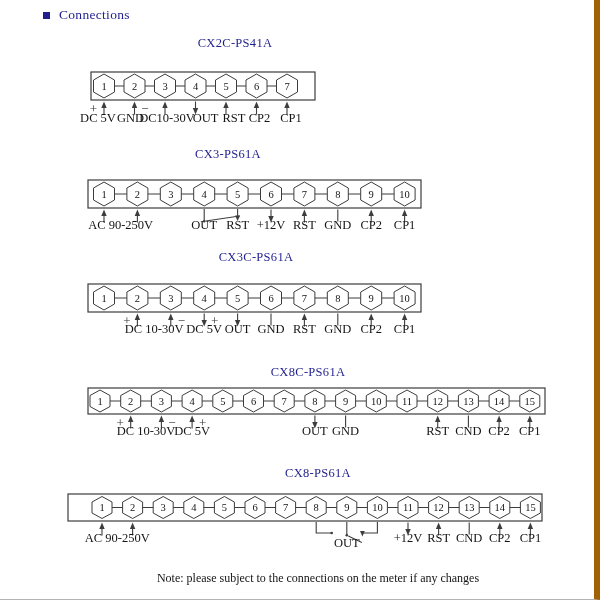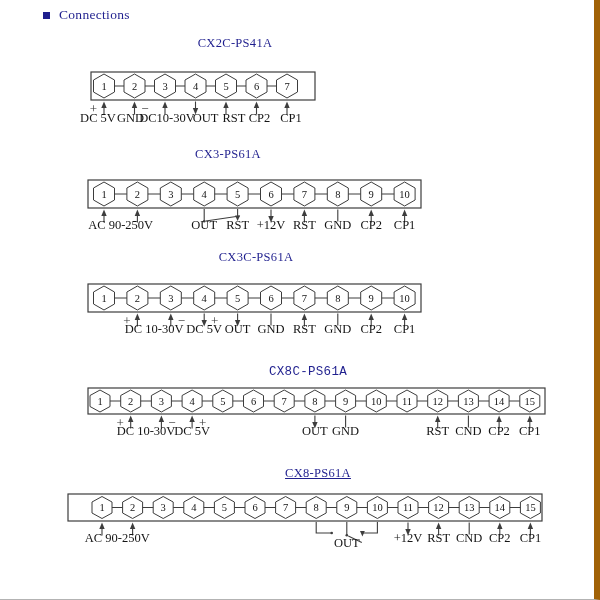--- a/index.html
+++ b/index.html
@@ -17,20 +17,21 @@
   svg text{font-family:"Liberation Serif","DejaVu Serif",serif;}
 </style>
 </head>
 <body>
 
 <div class="page" id="page">
   <div class="header">
     <span class="bullet"></span>
     <span class="header-text">Connections</span>
   </div>
+  <div class="note">Note: please subject to the connections on the meter if any changes</div>
 <div class="dtitle" style="left: 202px; top: 36px; margin-left: 33px;">CX2C-PS41A</div>
     <svg width="600" height="72" class="dsvg" style="top: 60px;">
       <rect x="91" y="12" width="224" height="28" fill="none" stroke="#3d3d3d" stroke-width="1.2"></rect>
       <line x1="114.5" y1="26" x2="124" y2="26" stroke="#3d3d3d" stroke-width="1"></line>
       <polygon points="104.0,14.0 114.5,20.0 114.5,32.0 104.0,38.0 93.5,32.0 93.5,20.0" fill="none" stroke="#3d3d3d" stroke-width="1"></polygon>
       <text x="104" y="29.8" text-anchor="middle" font-size="10.5" fill="#141414">1</text>
       <line x1="145" y1="26" x2="154.5" y2="26" stroke="#3d3d3d" stroke-width="1"></line>
       <polygon points="134.5,14.0 145.0,20.0 145.0,32.0 134.5,38.0 124.0,32.0 124.0,20.0" fill="none" stroke="#3d3d3d" stroke-width="1"></polygon>
       <text x="134.5" y="29.8" text-anchor="middle" font-size="10.5" fill="#141414">2</text>
       <line x1="175.5" y1="26" x2="185" y2="26" stroke="#3d3d3d" stroke-width="1"></line>
@@ -183,21 +184,21 @@
       <polygon points="404.59999999999997,41.5 401.9,48 407.29999999999995,48" fill="#3d3d3d"></polygon>
       <text x="154.10000000000002" y="61" text-anchor="middle" font-size="12.5" fill="#141414">DC 10-30V</text>
       <text x="204.2" y="61" text-anchor="middle" font-size="12.5" fill="#141414">DC 5V</text>
       <text x="237.6" y="61" text-anchor="middle" font-size="12.5" fill="#141414">OUT</text>
       <text x="271" y="61" text-anchor="middle" font-size="12.5" fill="#141414">GND</text>
       <text x="304.4" y="61" text-anchor="middle" font-size="12.5" fill="#141414">RST</text>
       <text x="337.79999999999995" y="61" text-anchor="middle" font-size="12.5" fill="#141414">GND</text>
       <text x="371.2" y="61" text-anchor="middle" font-size="12.5" fill="#141414">CP2</text>
       <text x="404.59999999999997" y="61" text-anchor="middle" font-size="12.5" fill="#141414">CP1</text>
     </svg>
-    <div class="dtitle" style="left: 308px; top: 365px; font-family: Liberation Mono, monospace;">CX8C-PS61A</div>
+    <div class="dtitle" style="left: 308px; top: 365px;">CX8C-PS61A</div>
     <svg width="600" height="72" class="dsvg" style="top: 376px;">
       <rect x="88" y="12" width="457" height="26" fill="none" stroke="#3d3d3d" stroke-width="1.2"></rect>
       <line x1="110" y1="25" x2="120.69999999999999" y2="25" stroke="#3d3d3d" stroke-width="1"></line>
       <polygon points="100.0,14.0 110.0,19.5 110.0,30.5 100.0,36.0 90.0,30.5 90.0,19.5" fill="none" stroke="#3d3d3d" stroke-width="1"></polygon>
       <text x="100" y="28.8" text-anchor="middle" font-size="10.5" fill="#141414">1</text>
       <line x1="140.7" y1="25" x2="151.39999999999998" y2="25" stroke="#3d3d3d" stroke-width="1"></line>
       <polygon points="130.7,14.0 140.7,19.5 140.7,30.5 130.7,36.0 120.7,30.5 120.7,19.5" fill="none" stroke="#3d3d3d" stroke-width="1"></polygon>
       <text x="130.7" y="28.8" text-anchor="middle" font-size="10.5" fill="#141414">2</text>
       <line x1="171.4" y1="25" x2="182.1" y2="25" stroke="#3d3d3d" stroke-width="1"></line>
       <polygon points="161.4,14.0 171.4,19.5 171.4,30.5 161.4,36.0 151.4,30.5 151.4,19.5" fill="none" stroke="#3d3d3d" stroke-width="1"></polygon>
@@ -258,21 +259,21 @@
       <polygon points="529.8,39.5 527.0999999999999,46 532.5,46" fill="#3d3d3d"></polygon>
       <text x="146.05" y="59" text-anchor="middle" font-size="12.5" fill="#141414">DC 10-30V</text>
       <text x="192.1" y="59" text-anchor="middle" font-size="12.5" fill="#141414">DC 5V</text>
       <text x="314.9" y="59" text-anchor="middle" font-size="12.5" fill="#141414">OUT</text>
       <text x="345.6" y="59" text-anchor="middle" font-size="12.5" fill="#141414">GND</text>
       <text x="437.7" y="59" text-anchor="middle" font-size="12.5" fill="#141414">RST</text>
       <text x="468.4" y="59" text-anchor="middle" font-size="12.5" fill="#141414">CND</text>
       <text x="499.09999999999997" y="59" text-anchor="middle" font-size="12.5" fill="#141414">CP2</text>
       <text x="529.8" y="59" text-anchor="middle" font-size="12.5" fill="#141414">CP1</text>
     </svg>
-    <div class="dtitle" style="left: 318px; top: 466px; text-decoration: underline;">CX8-PS61A</div>
+    <div class="dtitle" style="left: 318px; top: 466px;">CX8-PS61A</div>
     <svg width="600" height="80" class="dsvg" style="top: 482px;">
       <rect x="68" y="12" width="474" height="27" fill="none" stroke="#3d3d3d" stroke-width="1.2"></rect>
       <line x1="112" y1="25.5" x2="122.6" y2="25.5" stroke="#3d3d3d" stroke-width="1"></line>
       <polygon points="102.0,14.5 112.0,20.0 112.0,31.0 102.0,36.5 92.0,31.0 92.0,20.0" fill="none" stroke="#3d3d3d" stroke-width="1"></polygon>
       <text x="102" y="29.3" text-anchor="middle" font-size="10.5" fill="#141414">1</text>
       <line x1="142.6" y1="25.5" x2="153.2" y2="25.5" stroke="#3d3d3d" stroke-width="1"></line>
       <polygon points="132.6,14.5 142.6,20.0 142.6,31.0 132.6,36.5 122.6,31.0 122.6,20.0" fill="none" stroke="#3d3d3d" stroke-width="1"></polygon>
       <text x="132.6" y="29.3" text-anchor="middle" font-size="10.5" fill="#141414">2</text>
       <line x1="173.2" y1="25.5" x2="183.79999999999998" y2="25.5" stroke="#3d3d3d" stroke-width="1"></line>
       <polygon points="163.2,14.5 173.2,20.0 173.2,31.0 163.2,36.5 153.2,31.0 153.2,20.0" fill="none" stroke="#3d3d3d" stroke-width="1"></polygon>

